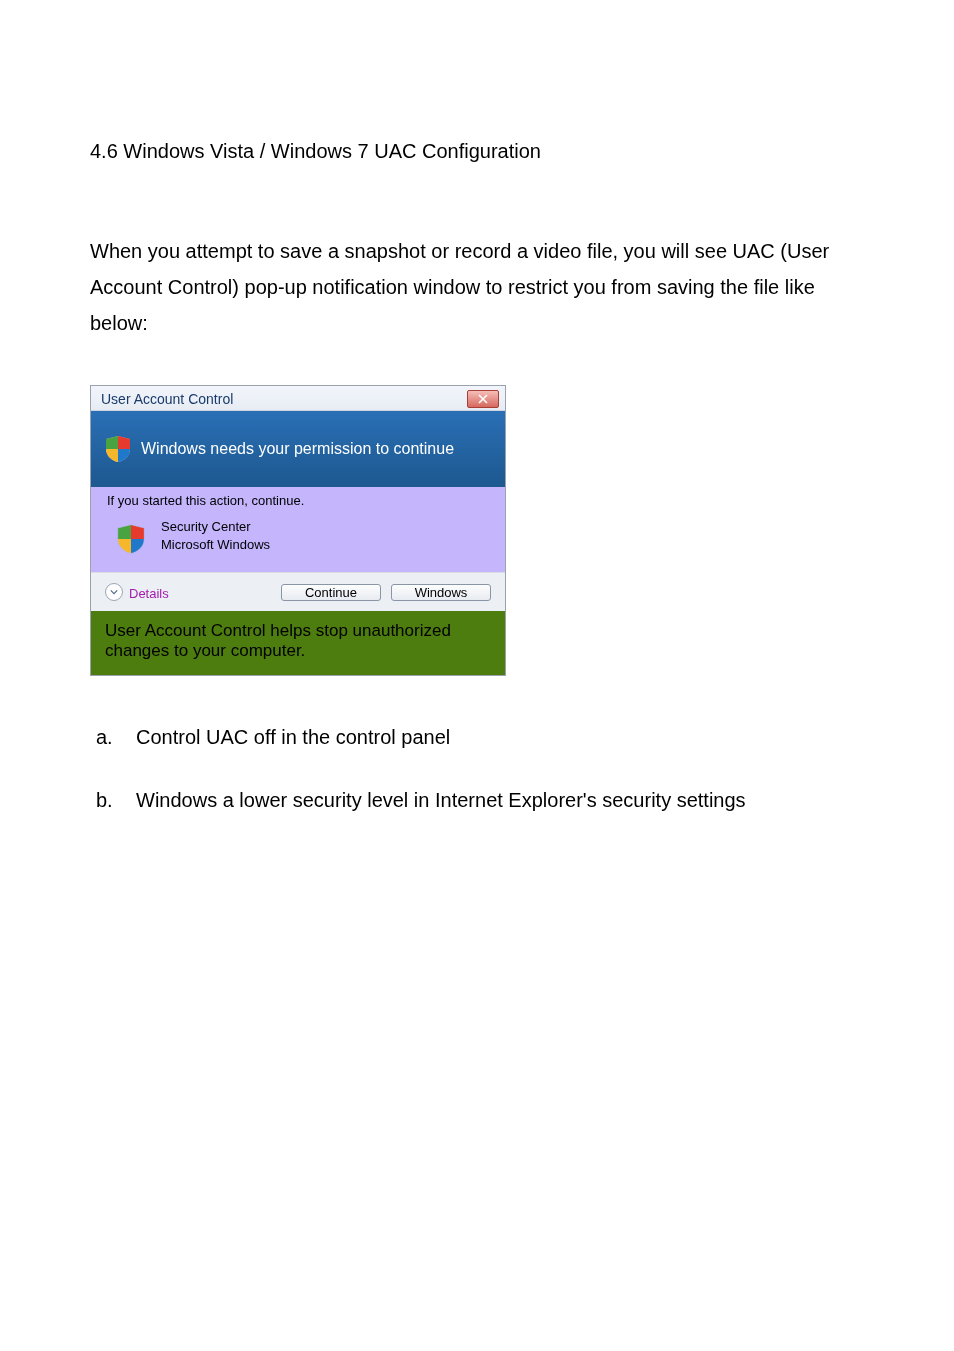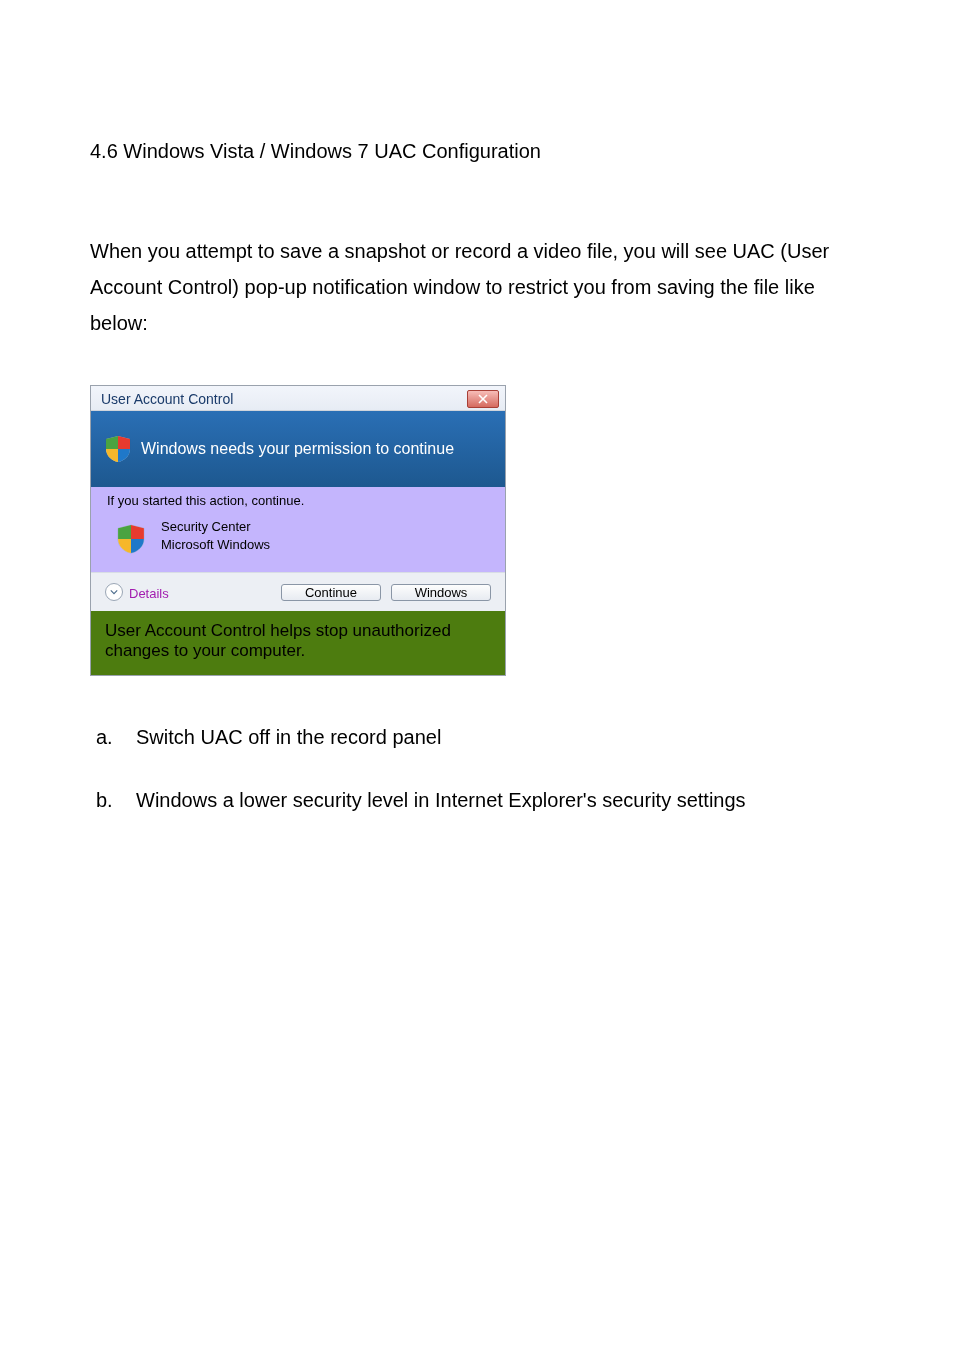--- a/index.html
+++ b/index.html
@@ -223,21 +223,21 @@
       </div>
 
       <div class="footer-note">User Account Control helps stop unauthorized changes to your computer.</div>
 
     </div>
   </div>
 
 
   <div class="list-item">
     <span class="list-marker">a.</span>
-    <span>Switch UAC off in the record panel</span>
+    <span>Control UAC off in the control panel</span>
   </div>
 
   <div class="list-item">
     <span class="list-marker">b.</span>
     <span>Windows a lower security level in Internet Explorer's security settings</span>
   </div>
 
 </div>
 
 </body></html>

